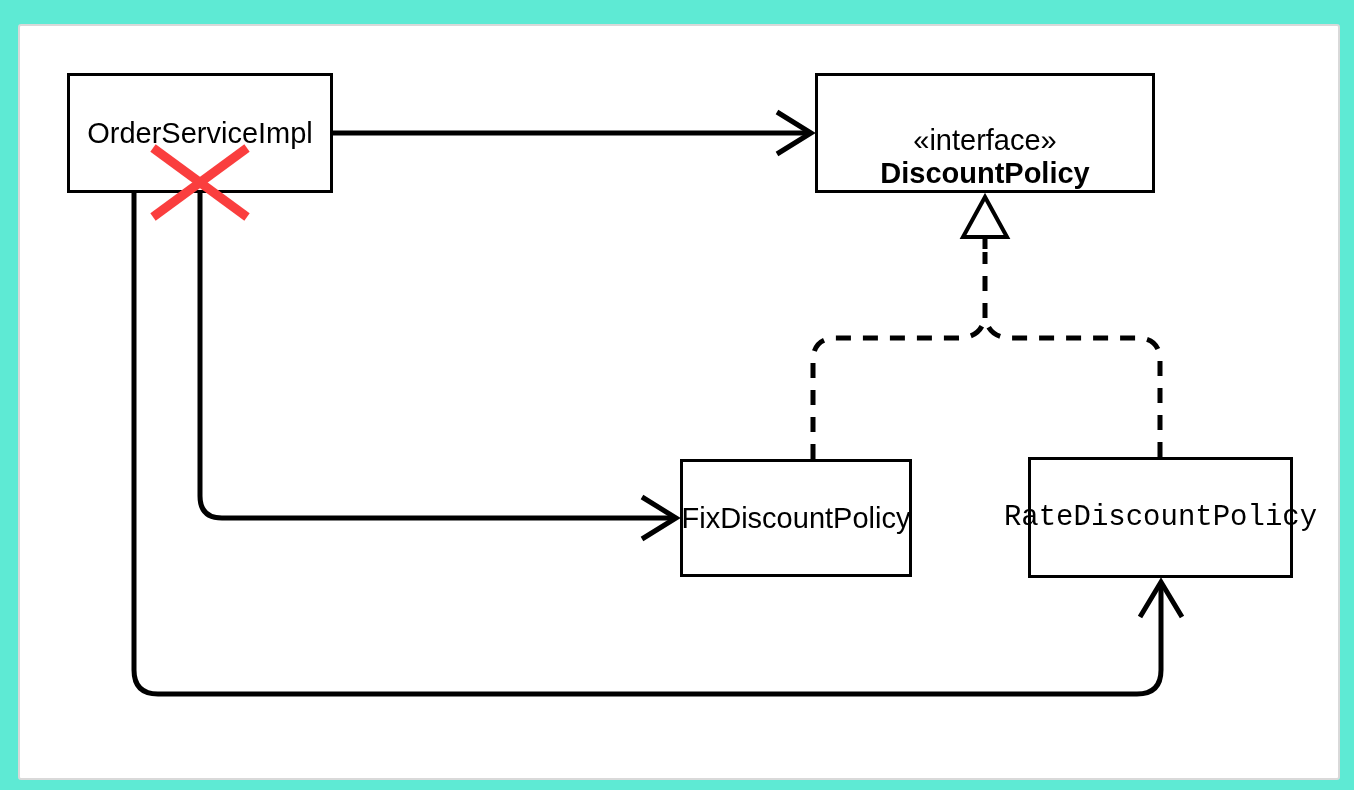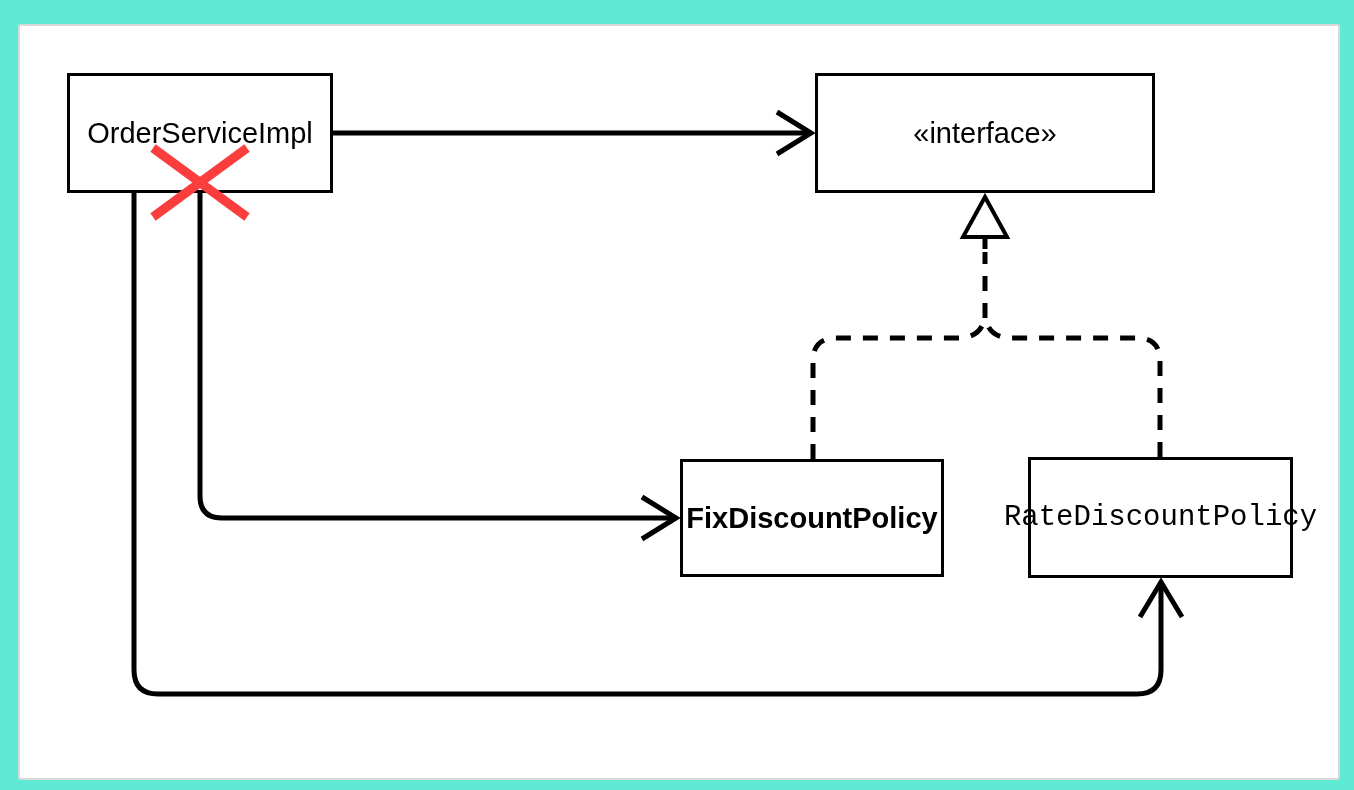--- a/index.html
+++ b/index.html
@@ -36,22 +36,22 @@
     justify-content: center;
     text-align: center;
     color: #000000;
     font-size: 29px;
     line-height: 33px;
     white-space: nowrap;
   }
   .uml-box .stereotype { font-weight: 400; }
   .uml-box .classname-bold { font-weight: 700; }
   #node-order-service   { left: 67px;   top: 73px;  width: 266px; height: 120px; }
-  #node-discount-policy { left: 815px;  top: 73px;  width: 340px; height: 120px; }
-  #node-fix-discount    { left: 680px;  top: 459px; width: 264px; height: 118px; font-weight: bold; }
+  #node-discount-policy { left: 815px;  top: 73px;  width: 340px; height: 120px; justify-content: flex-end; }
+  #node-fix-discount    { left: 680px;  top: 459px; width: 232px; height: 118px; }
   #node-rate-discount   { left: 1028px; top: 457px; width: 265px; height: 121px; font-family: Liberation Mono, monospace; }
   svg.edge-layer {
     position: absolute;
     left: 0;
     top: 0;
     width: 1354px;
     height: 790px;
     pointer-events: none;
   }
   .solid-edge {
@@ -89,20 +89,21 @@
 <div class="canvas">
 
   <div class="frame"></div>
 
   <div class="uml-box" id="node-order-service">
     <span>OrderServiceImpl</span>
   </div>
 
   <div class="uml-box" id="node-discount-policy">
     <span class="stereotype">«interface»</span>
+    <span class="classname-bold">DiscountPolicy</span>
   </div>
 
   <div class="uml-box" id="node-fix-discount">
     <span>FixDiscountPolicy</span>
   </div>
 
   <div class="uml-box" id="node-rate-discount">
     <span>RateDiscountPolicy</span>
   </div>
 

